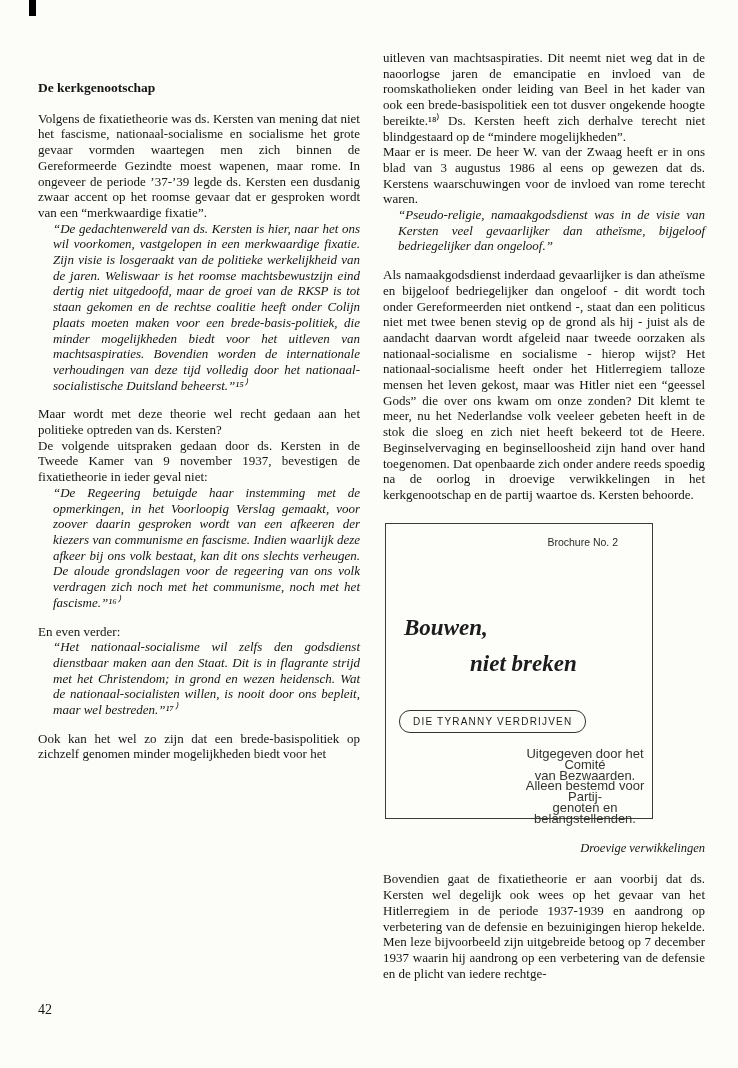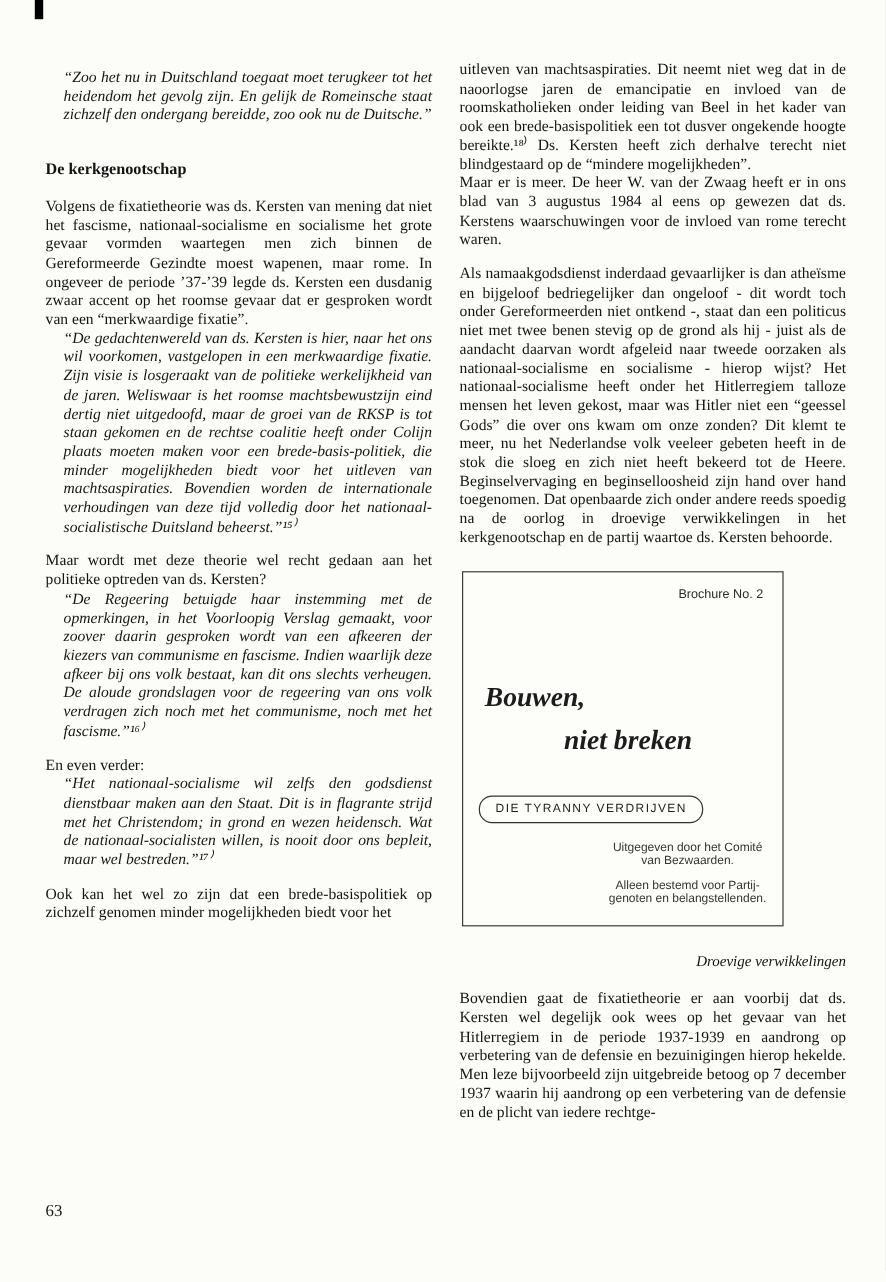--- a/index.html
+++ b/index.html
@@ -66,21 +66,21 @@
     height: 296px;
     margin-left: 2px;
     border: 1px solid #3c3c38;
     background: #fdfdfa;
     font-family: "Liberation Sans", sans-serif;
     box-sizing: border-box;
   }
   .brochure-no {
     position: absolute;
     top: 11px;
-    right: 16px;
+    right: 34px;
     font-size: 10.5px;
     color: #2a2a2a;
   }
   .b-title1, .b-title2 {
     position: absolute;
     font-family: "Liberation Serif", serif;
     font-style: italic;
     font-weight: bold;
     font-size: 23px;
     color: #1c1c1c;
@@ -95,23 +95,23 @@
     font-size: 10px;
     letter-spacing: 1.2px;
     color: #1d1d1d;
     border: 1px solid #33332f;
     border-radius: 11px;
     padding: 3px 13px 3px 13px;
     white-space: nowrap;
   }
   .b-imprint {
     position: absolute;
-    left: 116px;
+    left: 128px;
     width: 142px;
-    font-size: 10px;
+    font-size: 13px;
     line-height: 11px;
     text-align: center;
     color: #33332f;
     white-space: pre-line;
   }
   .b-imprint.pub { top: 224px; }
   .b-imprint.aud { top: 256px; }
   figcaption {
     font-style: italic;
     font-size: 12.5px;
@@ -131,34 +131,35 @@
 </head>
 <body>
 
 <div class="page">
 
   <div class="scan-mark"></div>
 
   <div class="columns">
 
     <div class="col">
-      <p class="quote top">“Zoo het nu in Duitschland toegaat moet terugkeer tot het heidendom het gevolg zijn. En gelijk de Romeinsche staat zichzelf den ondergang bereidde, zoo ook nu de Duitsche.”</p>
       <h3 class="heading">De kerkgenootschap</h3>
       <p class="para">Volgens de fixatietheorie was ds. Kersten van mening dat niet het fascisme, nationaal-socialisme en socialisme het grote gevaar vormden waartegen men zich binnen de Gereformeerde Gezindte moest wapenen, maar rome. In ongeveer de periode ’37-’39 legde ds. Kersten een dusdanig zwaar accent op het roomse gevaar dat er gesproken wordt van een “merkwaardige fixatie”.</p>
       <p class="quote">“De gedachtenwereld van ds. Kersten is hier, naar het ons wil voorkomen, vastgelopen in een merkwaardige fixatie. Zijn visie is losgeraakt van de politieke werkelijkheid van de jaren. Weliswaar is het roomse machtsbewustzijn eind dertig niet uitgedoofd, maar de groei van de RKSP is tot staan gekomen en de rechtse coalitie heeft onder Colijn plaats moeten maken voor een brede-basis-politiek, die minder mogelijkheden biedt voor het uitleven van machtsaspiraties. Bovendien worden de internationale verhoudingen van deze tijd volledig door het nationaal-socialistische Duitsland beheerst.”¹⁵⁾</p>
       <p class="para">Maar wordt met deze theorie wel recht gedaan aan het politieke optreden van ds. Kersten?</p>
+      <p class="para notop">De volgende uitspraken gedaan door ds. Kersten in de Tweede Kamer van 9 november 1937, bevestigen de fixatietheorie in ieder geval niet:</p>
       <p class="quote">“De Regeering betuigde haar instemming met de opmerkingen, in het Voorloopig Verslag gemaakt, voor zoover daarin gesproken wordt van een afkeeren der kiezers van communisme en fascisme. Indien waarlijk deze afkeer bij ons volk bestaat, kan dit ons slechts verheugen. De aloude grondslagen voor de regeering van ons volk verdragen zich noch met het communisme, noch met het fascisme.”¹⁶⁾</p>
       <p class="para">En even verder:</p>
       <p class="quote">“Het nationaal-socialisme wil zelfs den godsdienst dienstbaar maken aan den Staat. Dit is in flagrante strijd met het Christendom; in grond en wezen heidensch. Wat de nationaal-socialisten willen, is nooit door ons bepleit, maar wel bestreden.”¹⁷⁾</p>
       <p class="para">Ook kan het wel zo zijn dat een brede-basispolitiek op zichzelf genomen minder mogelijkheden biedt voor het</p>
     </div>
 
     <div class="col">
       <p class="para first">uitleven van machtsaspiraties. Dit neemt niet weg dat in de naoorlogse jaren de emancipatie en invloed van de roomskatholieken onder leiding van Beel in het kader van ook een brede-basispolitiek een tot dusver ongekende hoogte bereikte.¹⁸⁾ Ds. Kersten heeft zich derhalve terecht niet blindgestaard op de “mindere mogelijkheden”.</p>
-      <p class="para notop">Maar er is meer. De heer W. van der Zwaag heeft er in ons blad van 3 augustus 1984 al eens op gewezen dat ds. Kerstens waarschuwingen voor de invloed van rome terecht waren.</p>
+      <p class="para notop">Maar er is meer. De heer W. van der Zwaag heeft er in ons blad van 3 augustus 1986 al eens op gewezen dat ds. Kerstens waarschuwingen voor de invloed van rome terecht waren.</p>
+      <p class="quote">“Pseudo-religie, namaakgodsdienst was in de visie van Kersten veel gevaarlijker dan atheïsme, bijgeloof bedriegelijker dan ongeloof.”</p>
       <p class="para">Als namaakgodsdienst inderdaad gevaarlijker is dan atheïsme en bijgeloof bedriegelijker dan ongeloof - dit wordt toch onder Gereformeerden niet ontkend -, staat dan een politicus niet met twee benen stevig op de grond als hij - juist als de aandacht daarvan wordt afgeleid naar tweede oorzaken als nationaal-socialisme en socialisme - hierop wijst? Het nationaal-socialisme heeft onder het Hitlerregiem talloze mensen het leven gekost, maar was Hitler niet een “geessel Gods” die over ons kwam om onze zonden? Dit klemt te meer, nu het Nederlandse volk veeleer gebeten heeft in de stok die sloeg en zich niet heeft bekeerd tot de Heere. Beginselvervaging en beginselloosheid zijn hand over hand toegenomen. Dat openbaarde zich onder andere reeds spoedig na de oorlog in droevige verwikkelingen in het kerkgenootschap en de partij waartoe ds. Kersten behoorde.</p>
 
       <figure>
         <div class="brochure">
           <div class="brochure-no">Brochure No. 2</div>
           <div class="b-title1">Bouwen,</div>
           <div class="b-title2">niet breken</div>
           <div class="b-stamp">DIE TYRANNY VERDRIJVEN</div>
           <div class="b-imprint pub">Uitgegeven door het Comité
 van Bezwaarden.</div>
@@ -166,15 +167,15 @@
 genoten en belangstellenden.</div>
         </div>
         <figcaption>Droevige verwikkelingen</figcaption>
       </figure>
 
       <p class="para after-figure">Bovendien gaat de fixatietheorie er aan voorbij dat ds. Kersten wel degelijk ook wees op het gevaar van het Hitlerregiem in de periode 1937-1939 en aandrong op verbetering van de defensie en bezuinigingen hierop hekelde. Men leze bijvoorbeeld zijn uitgebreide betoog op 7 december 1937 waarin hij aandrong op een verbetering van de defensie en de plicht van iedere rechtge-</p>
     </div>
 
   </div>
 
-  <div class="page-number">63</div>
+  <div class="page-number">42</div>
 
 </div>
 
 </body></html>

